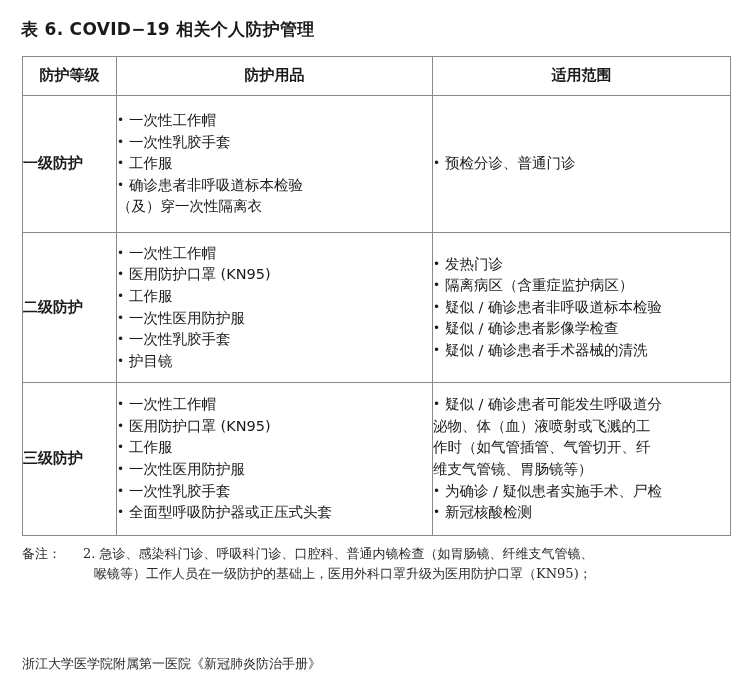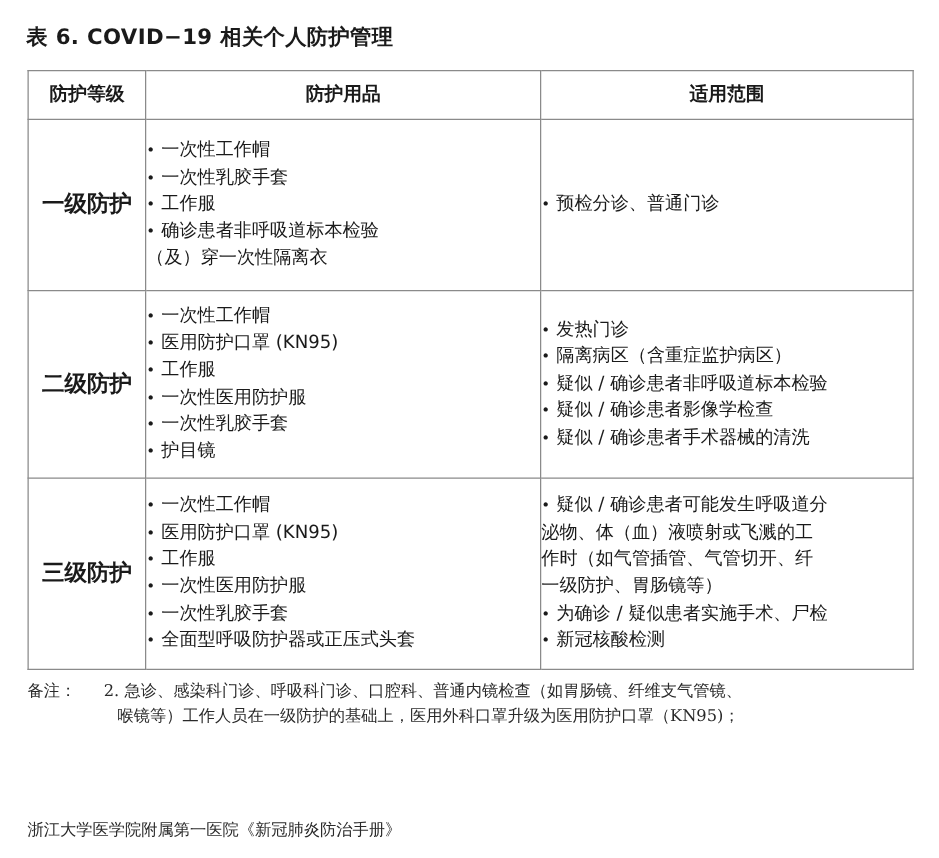--- a/index.html
+++ b/index.html
@@ -22,21 +22,21 @@
   }
   table.ppe { border-left: 1.5px solid #555; border-right: 1.5px solid #555; }
   table.ppe th {
     font-weight: bold; text-align: center; height: 38px; font-size: 15px;
   }
   th.c1, td.c1 { width: 93px; }
   th.c2, td.c2 { width: 315px; }
   th.c1 { padding-left: 13px; }
   th.c2 { padding-left: 28px; }
   th.c3 { padding-left: 20px; }
-  td.c1 { font-weight: bold; text-align: center; font-size: 18px; }
+  td.c1 { font-weight: bold; text-align: left; font-size: 15px; }
   td.c2 { padding-left: 27px; }
   td.c3 { padding-left: 19px; padding-right: 8px; }
   ul.items { list-style: none; margin: 0; padding: 0; }
   ul.items li { position: relative; padding-left: 12px; }
   ul.items li::before {
     content: "•"; position: absolute; left: 0; top: 0; font-size: 12px;
   }
   ul.items li.cont { padding-left: 0; }
   ul.items li.cont::before { content: none; }
   tr.r1 td { height: 136px; }
@@ -119,21 +119,21 @@
           <li>一次性医用防护服</li>
           <li>一次性乳胶手套</li>
           <li>全面型呼吸防护器或正压式头套</li>
         </ul>
       </td>
       <td class="c3">
         <ul class="items">
           <li>疑似 / 确诊患者可能发生呼吸道分</li>
           <li class="cont">泌物、体（血）液喷射或飞溅的工</li>
           <li class="cont">作时（如气管插管、气管切开、纤</li>
-          <li class="cont">一级防护、胃肠镜等）</li>
+          <li class="cont">维支气管镜、胃肠镜等）</li>
           <li>为确诊 / 疑似患者实施手术、尸检</li>
           <li>新冠核酸检测</li>
         </ul>
       </td>
     </tr>
   </tbody>
 </table>
 
 <div class="notes">
   <span class="label">备注：</span>

